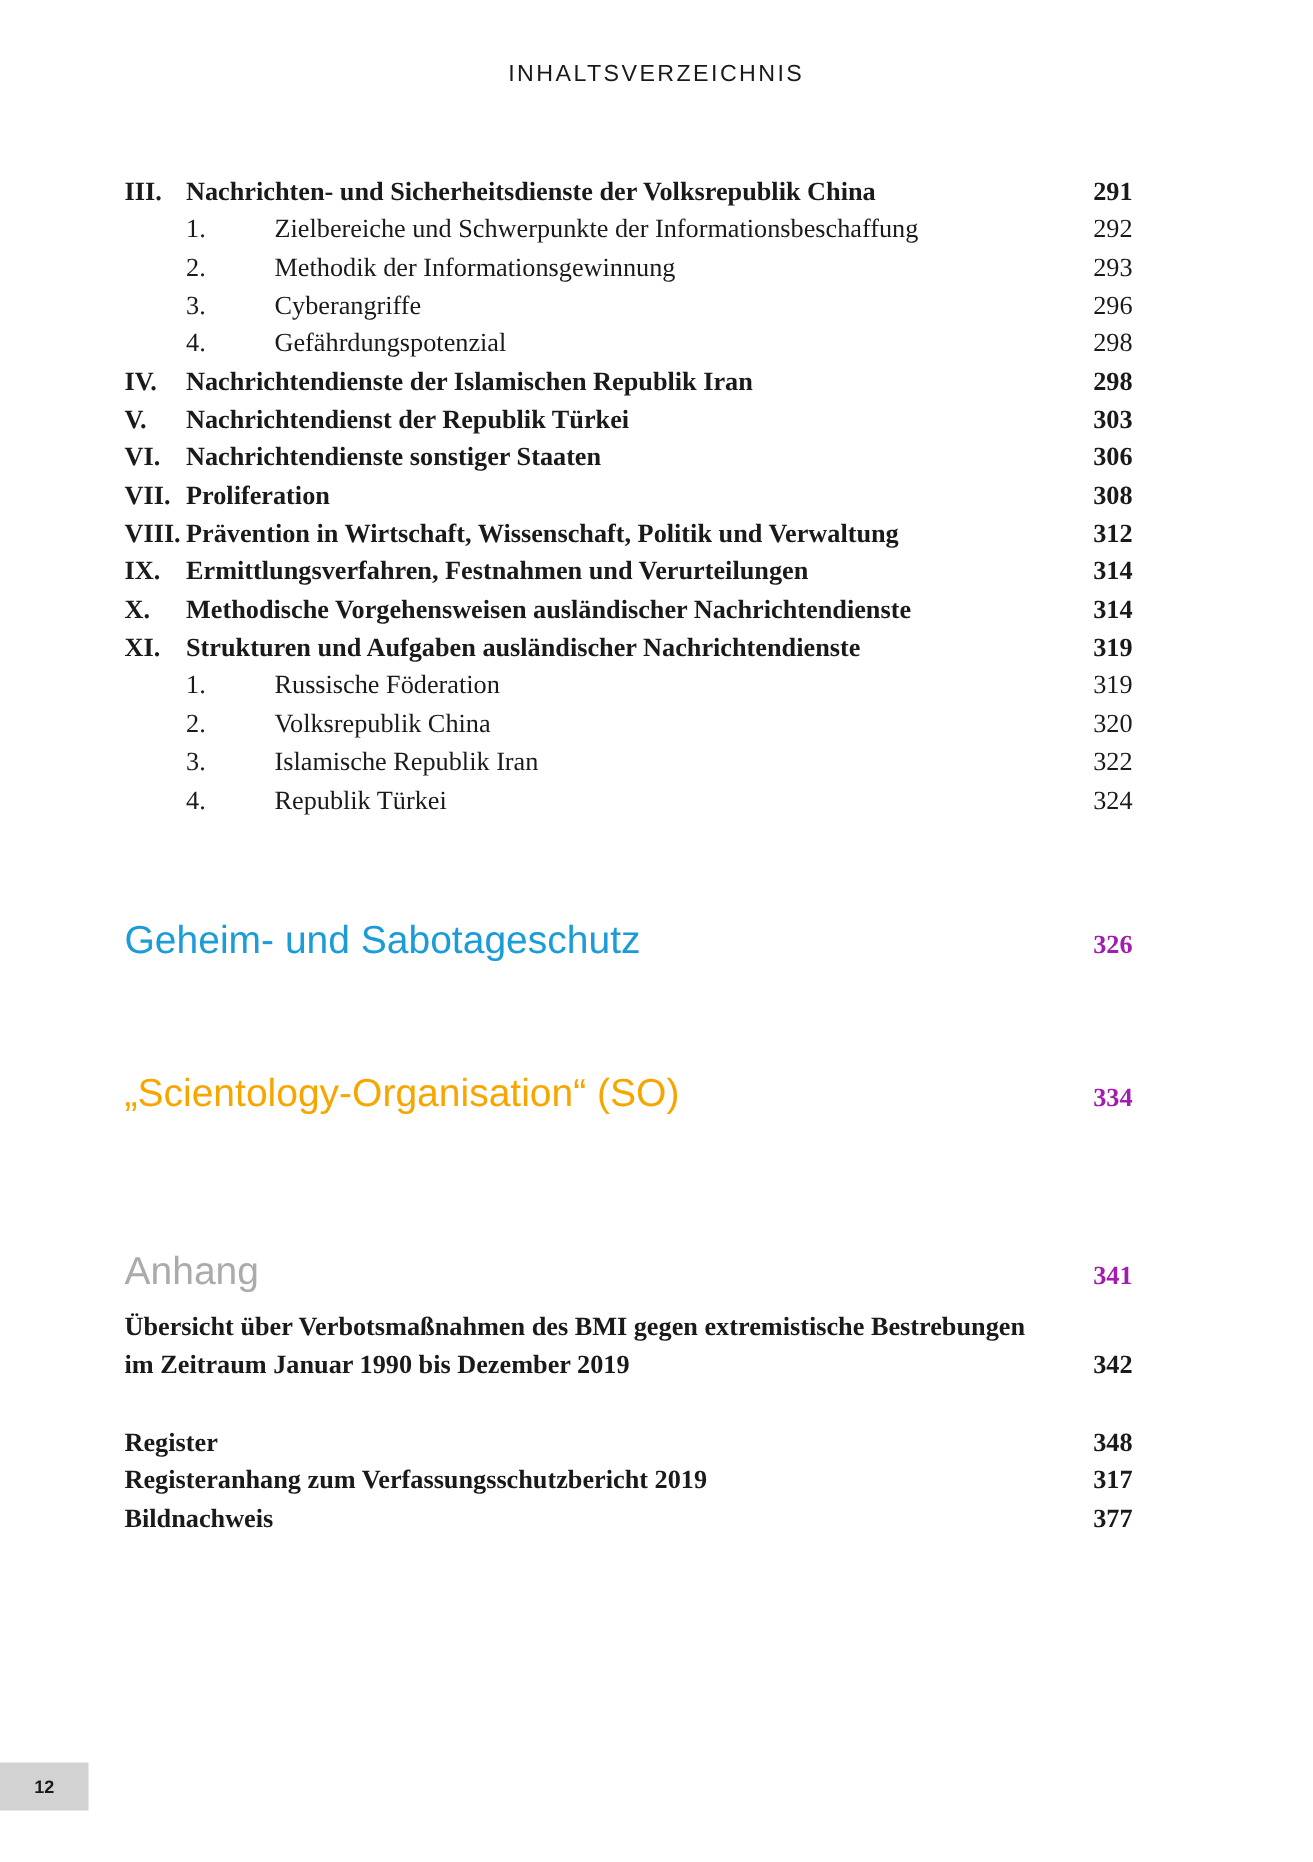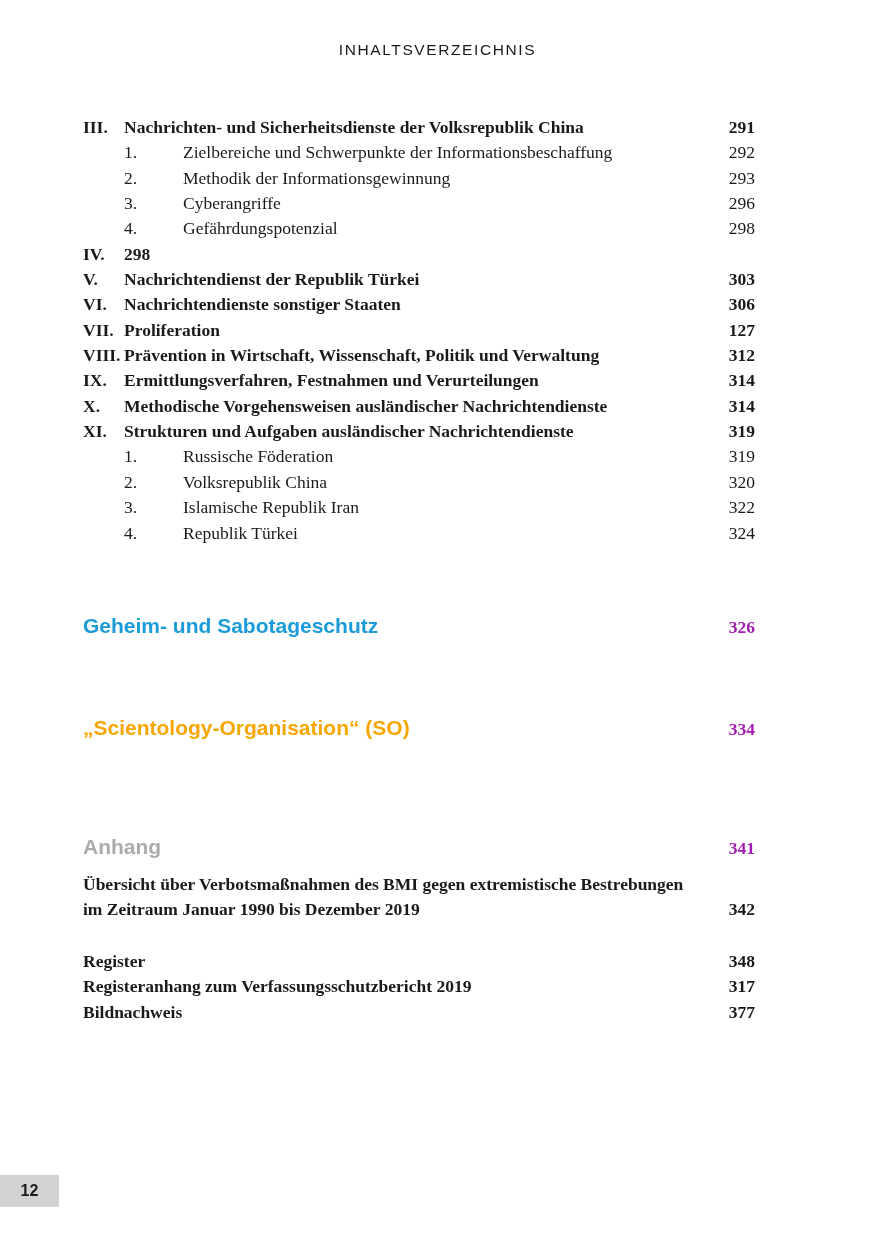--- a/index.html
+++ b/index.html
@@ -35,21 +35,21 @@
   .toc-page { flex: 0 0 auto; text-align: right; }
   .toc-row.sub .toc-page { font-weight: normal; }
   
   .section-row {
     position: absolute; left: 83px; width: 672px;
     display: flex; align-items: baseline;
   }
   .section-title {
     flex: 1 1 auto;
     font-family: "Liberation Sans", sans-serif;
-    font-weight: bold; font-size: 21px; line-height: 26px;
+    font-weight: normal; font-size: 26px; line-height: 26px;
     white-space: nowrap;
   }
   .section-page {
     flex: 0 0 auto;
     font-family: "Liberation Serif", serif;
     font-size: 17.5px; font-weight: bold; color: #a21caf;
   }
   
   .appendix-wide {
     position: absolute; top: 872px; left: 83px; width: 672px;
@@ -68,21 +68,21 @@
   }
   .appendix-label { flex: 1 1 auto; white-space: nowrap; }
   .appendix-page { flex: 0 0 auto; text-align: right; }
   
   .footer-badge {
     position: absolute; left: 0; top: 1175px;
     width: 59px; height: 32px;
     background: #d2d2d2;
     display: flex; align-items: center; justify-content: center;
     font-family: "Liberation Sans", sans-serif;
-    font-size: 16px; font-weight: bold; color: #1a1a1a;
+    font-size: 12px; font-weight: bold; color: #1a1a1a;
   }
 </style>
 </head>
 <body>
 
 <div class="page-header">
   <span>INHALTSVERZEICHNIS</span>
 </div>
 
 <div class="toc" id="toc-rows">
@@ -106,36 +106,37 @@
     <span class="toc-label">Cyberangriffe</span>
     <span class="toc-page">296</span>
   </div>
     <div class="toc-row sub">
     <span class="toc-num">4.</span>
     <span class="toc-label">Gefährdungspotenzial</span>
     <span class="toc-page">298</span>
   </div>
     <div class="toc-row main">
     <span class="toc-num">IV.</span>
+    <span class="toc-label">Nachrichtendienste der Islamischen Republik Iran</span>
     <span class="toc-page">298</span>
   </div>
     <div class="toc-row main">
     <span class="toc-num">V.</span>
     <span class="toc-label">Nachrichtendienst der Republik Türkei</span>
     <span class="toc-page">303</span>
   </div>
     <div class="toc-row main">
     <span class="toc-num">VI.</span>
     <span class="toc-label">Nachrichtendienste sonstiger Staaten</span>
     <span class="toc-page">306</span>
   </div>
     <div class="toc-row main">
     <span class="toc-num">VII.</span>
     <span class="toc-label">Proliferation</span>
-    <span class="toc-page">127</span>
+    <span class="toc-page">308</span>
   </div>
     <div class="toc-row main">
     <span class="toc-num">VIII.</span>
     <span class="toc-label">Prävention in Wirtschaft, Wissenschaft, Politik und Verwaltung</span>
     <span class="toc-page">312</span>
   </div>
     <div class="toc-row main">
     <span class="toc-num">IX.</span>
     <span class="toc-label">Ermittlungsverfahren, Festnahmen und Verurteilungen</span>
     <span class="toc-page">314</span>

